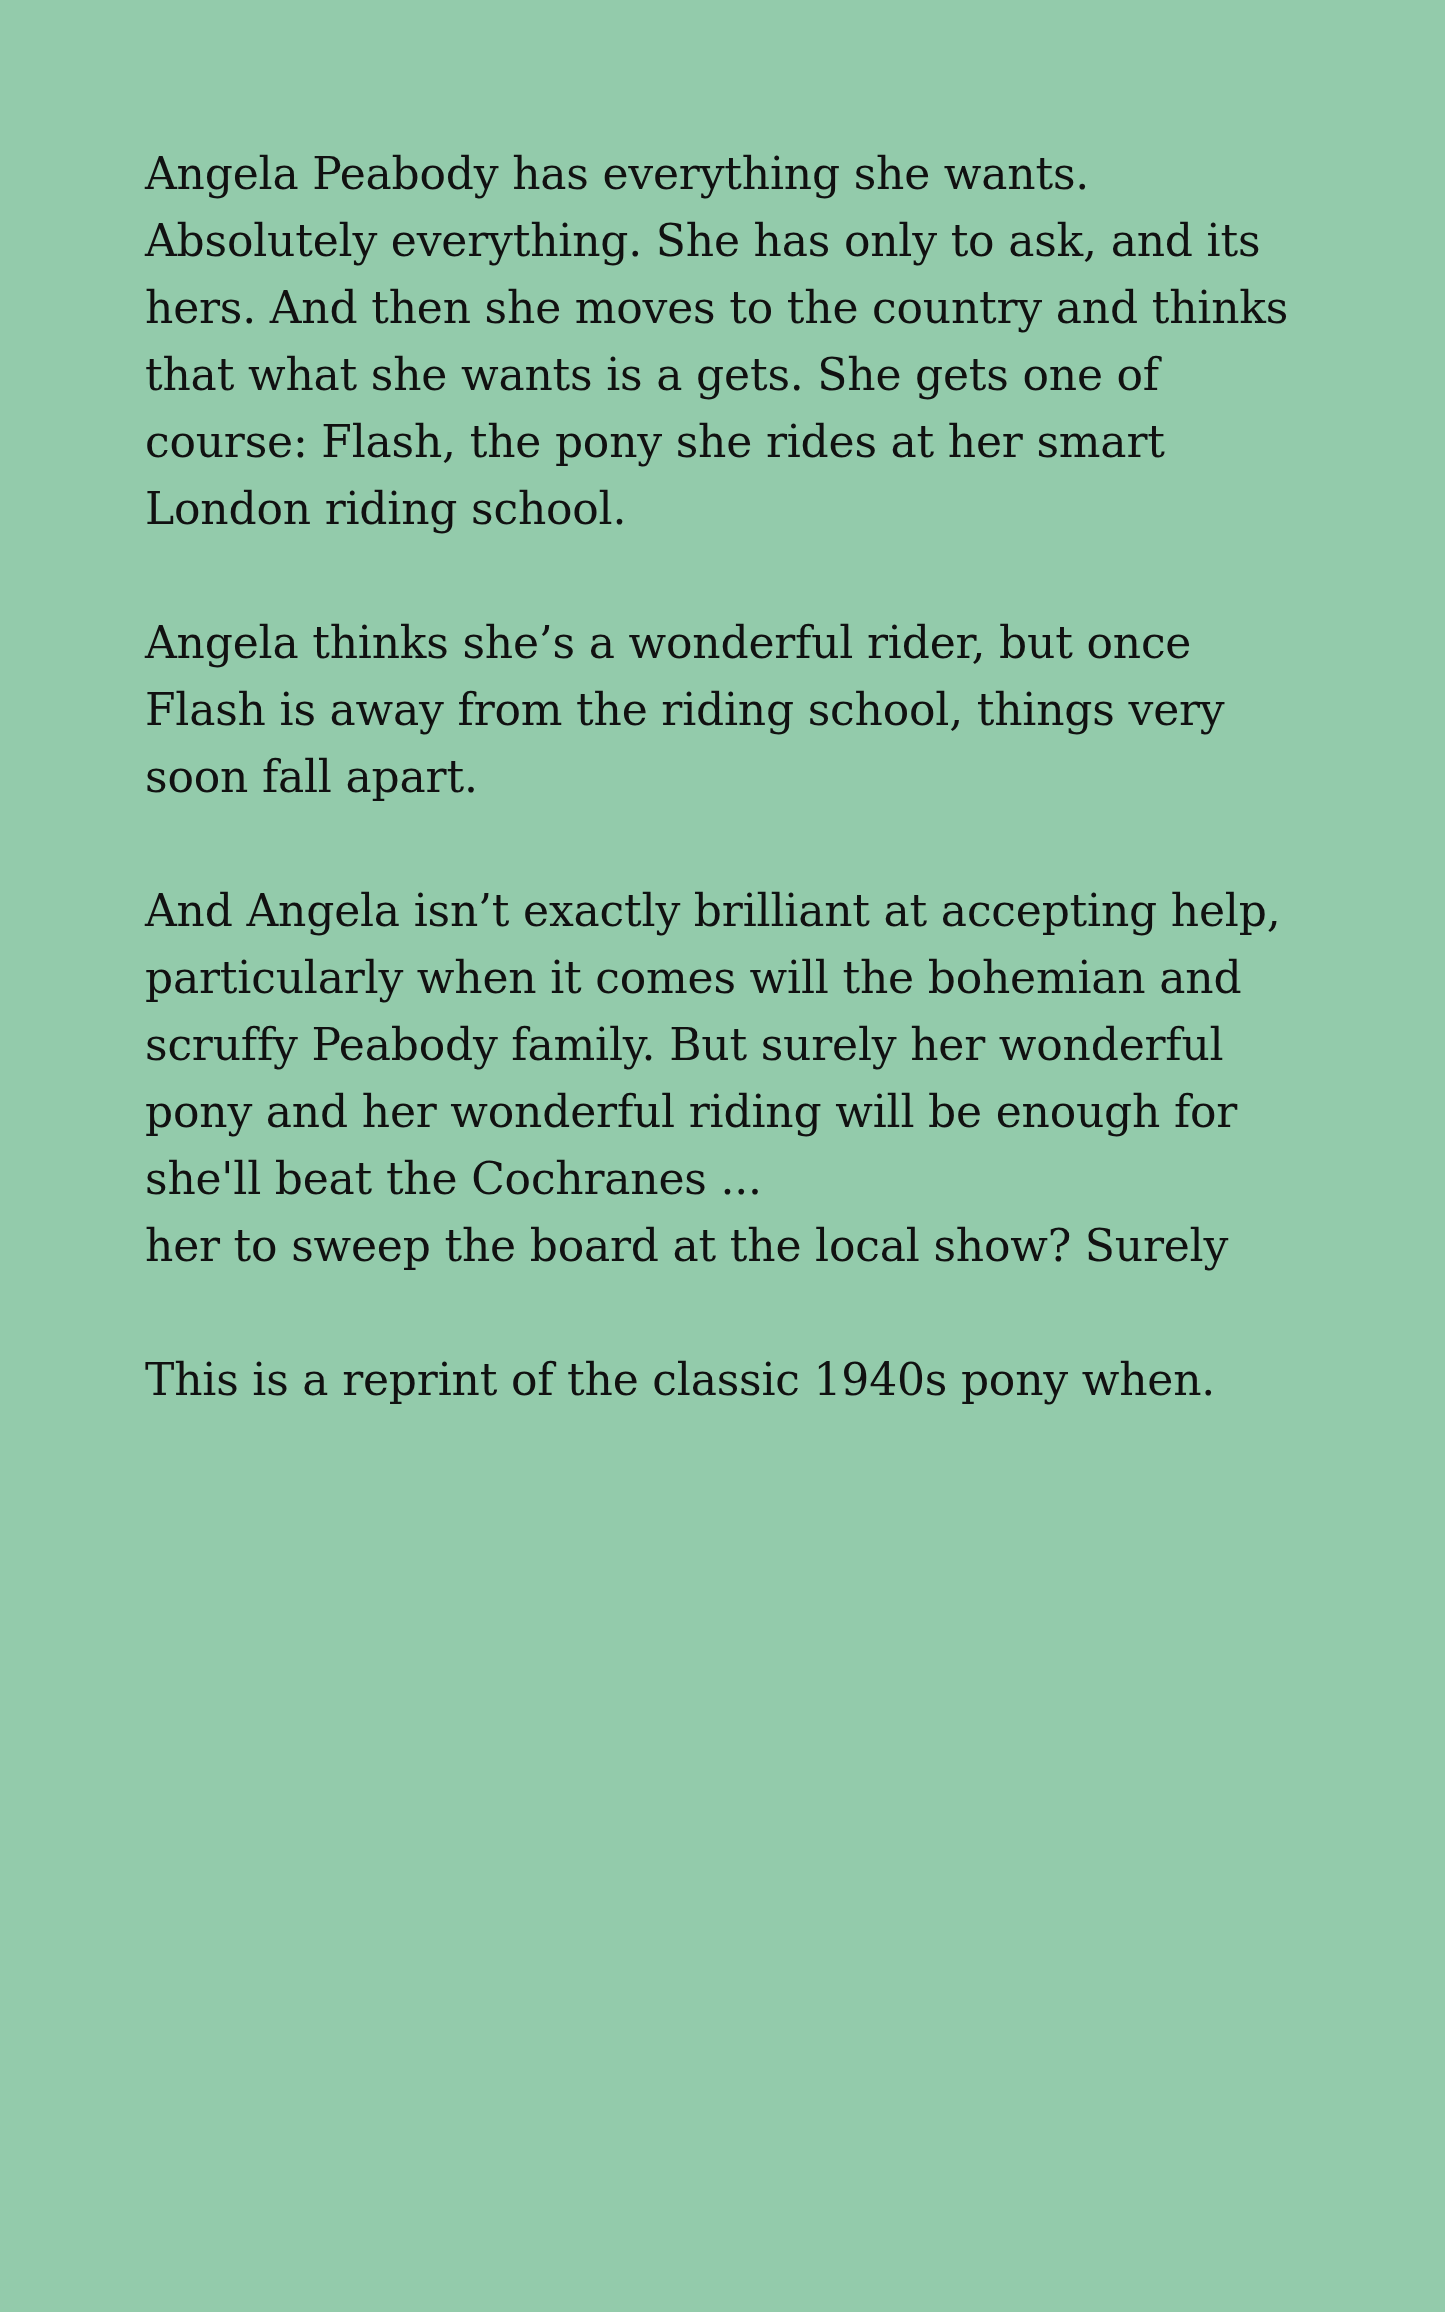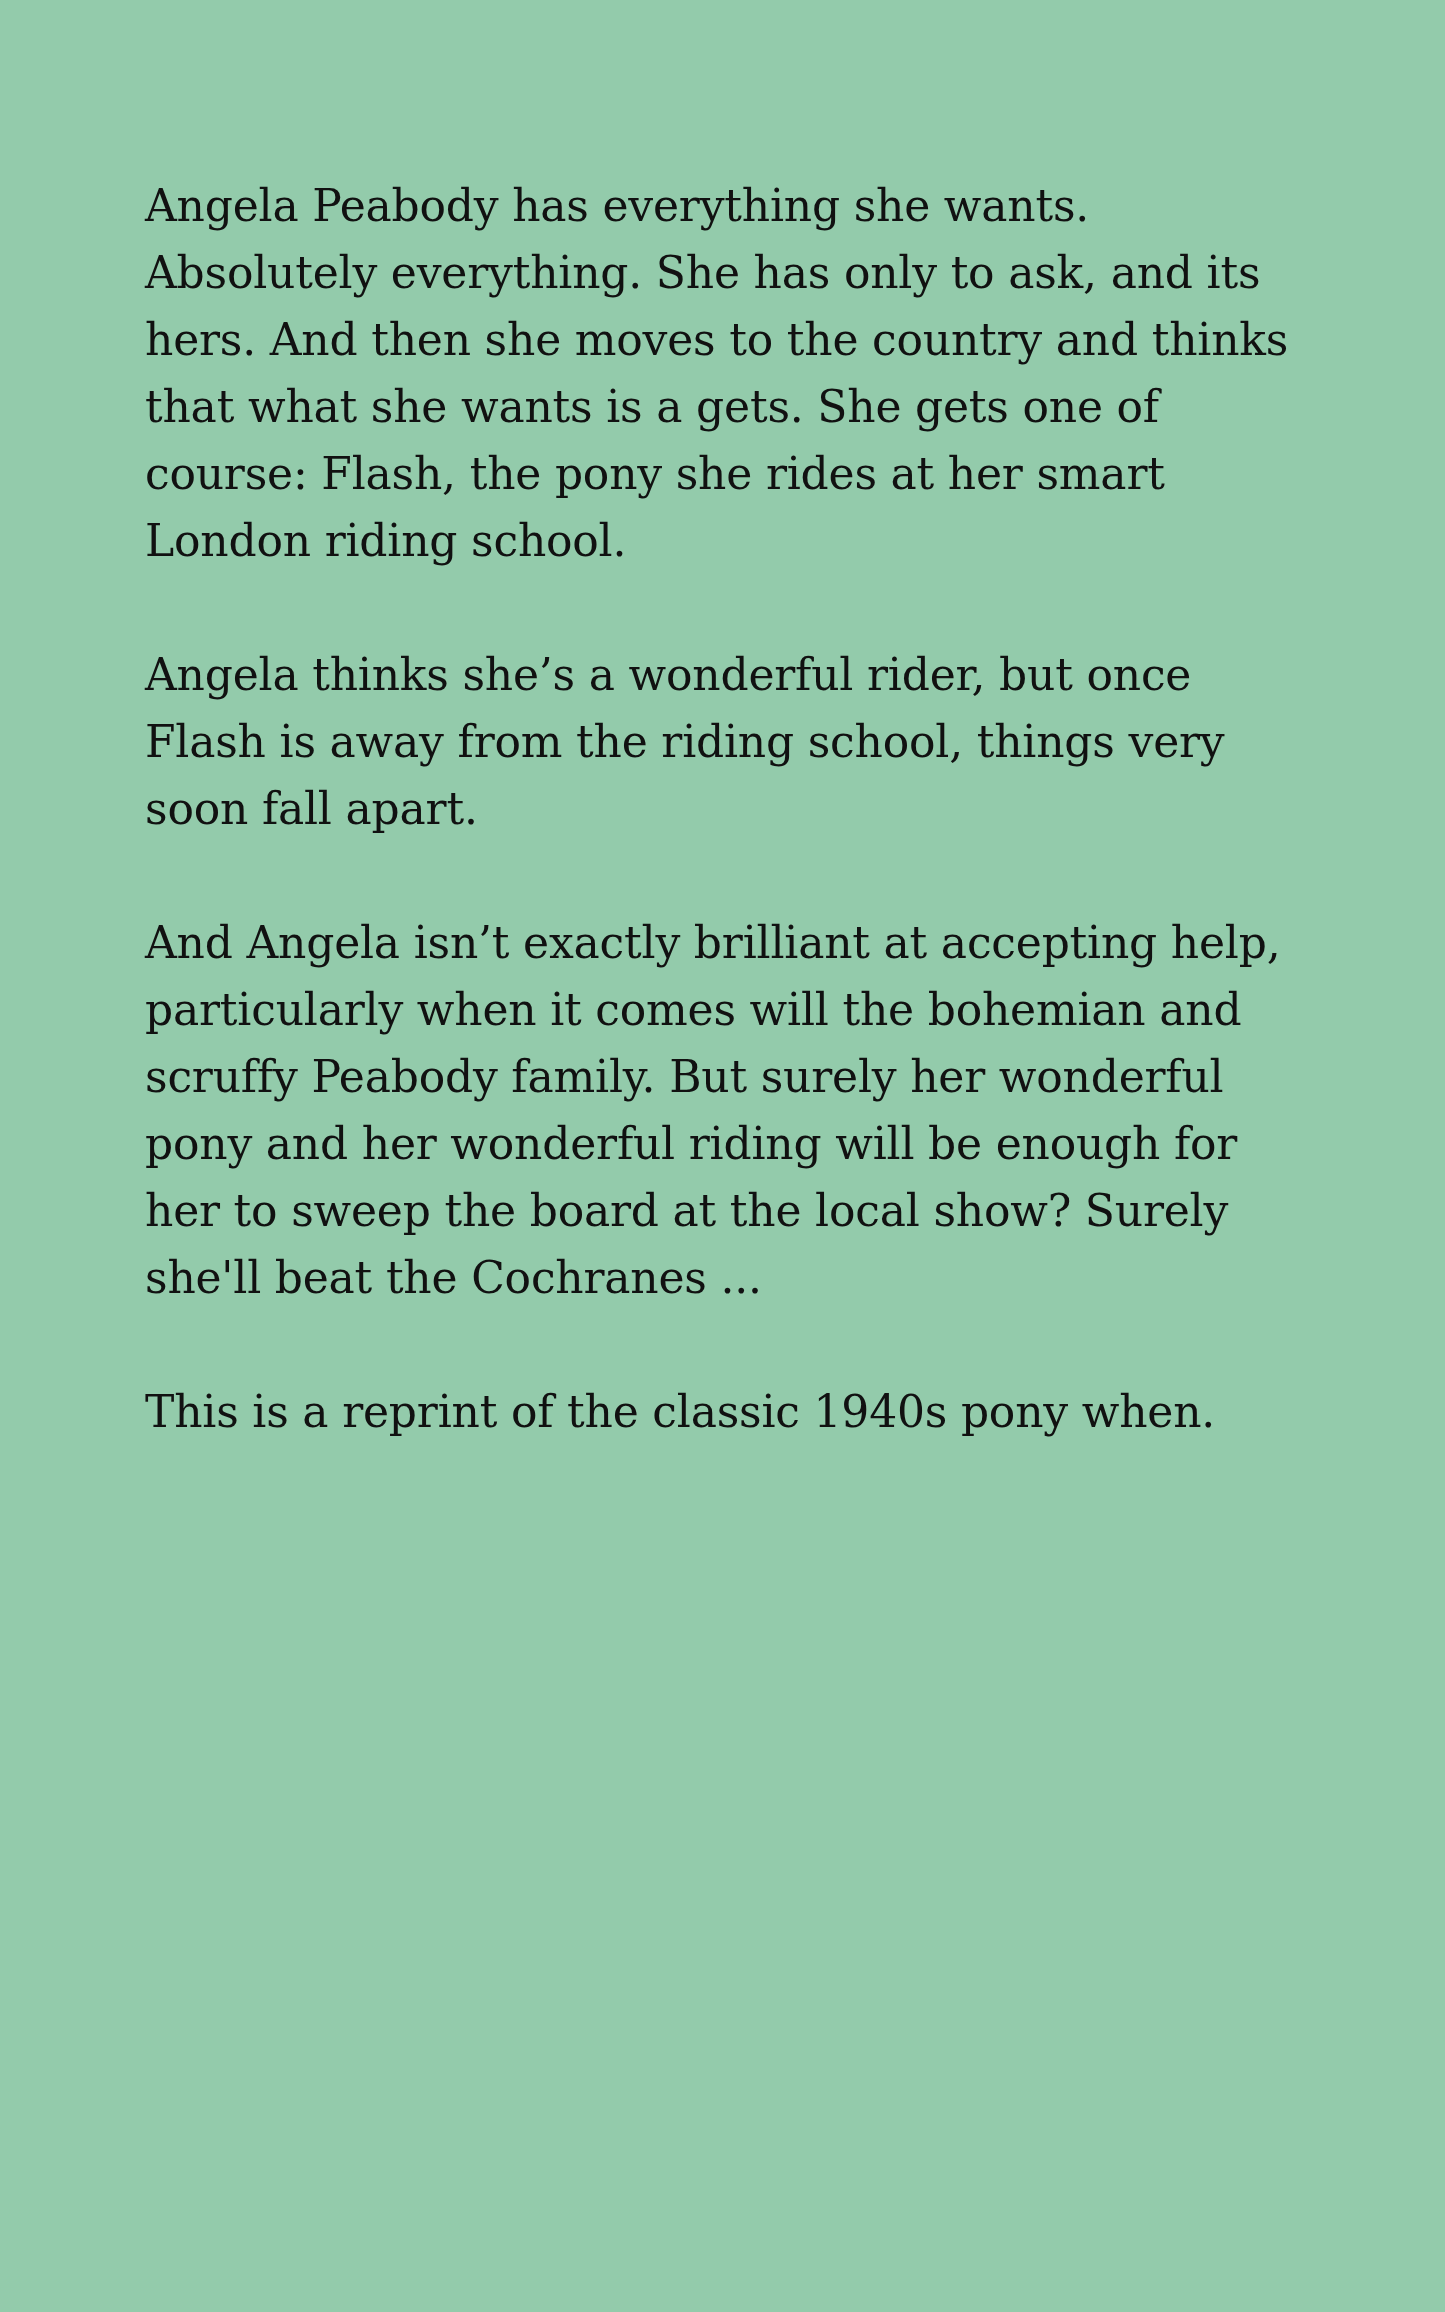--- a/index.html
+++ b/index.html
@@ -24,21 +24,20 @@
     .blurb {
       position: absolute;
       left: 145px;
       top: 140px;
       width: 1180px;
       font-family: "DejaVu Serif", "Liberation Serif", serif;
       font-size: 44px;
       line-height: 67px;
       color: #111111;
       letter-spacing: -0.2px;
-      margin-top: 32px;
     }
     .para {
       margin: 0 0 67px 0;
     }
     .line {
       display: block;
       white-space: nowrap;
       height: 67px;
     }
   </style>
@@ -61,22 +60,22 @@
       <span class="line">Angela thinks she’s a wonderful rider, but once</span>
       <span class="line">Flash is away from the riding school, things very</span>
       <span class="line">soon fall apart.</span>
     </p>
 
     <p class="para">
       <span class="line">And Angela isn’t exactly brilliant at accepting help,</span>
       <span class="line">particularly when it comes will the bohemian and</span>
       <span class="line">scruffy Peabody family. But surely her wonderful</span>
       <span class="line">pony and her wonderful riding will be enough for</span>
+      <span class="line">she'll beat the Cochranes ...</span>
       <span class="line">her to sweep the board at the local show? Surely</span>
-      <span class="line">she'll beat the Cochranes ...</span>
     </p>
 
     <p class="para">
       <span class="line">This is a reprint of the classic 1940s pony when.</span>
     </p>
 
   </div>
 </div>
 
 </body></html>

